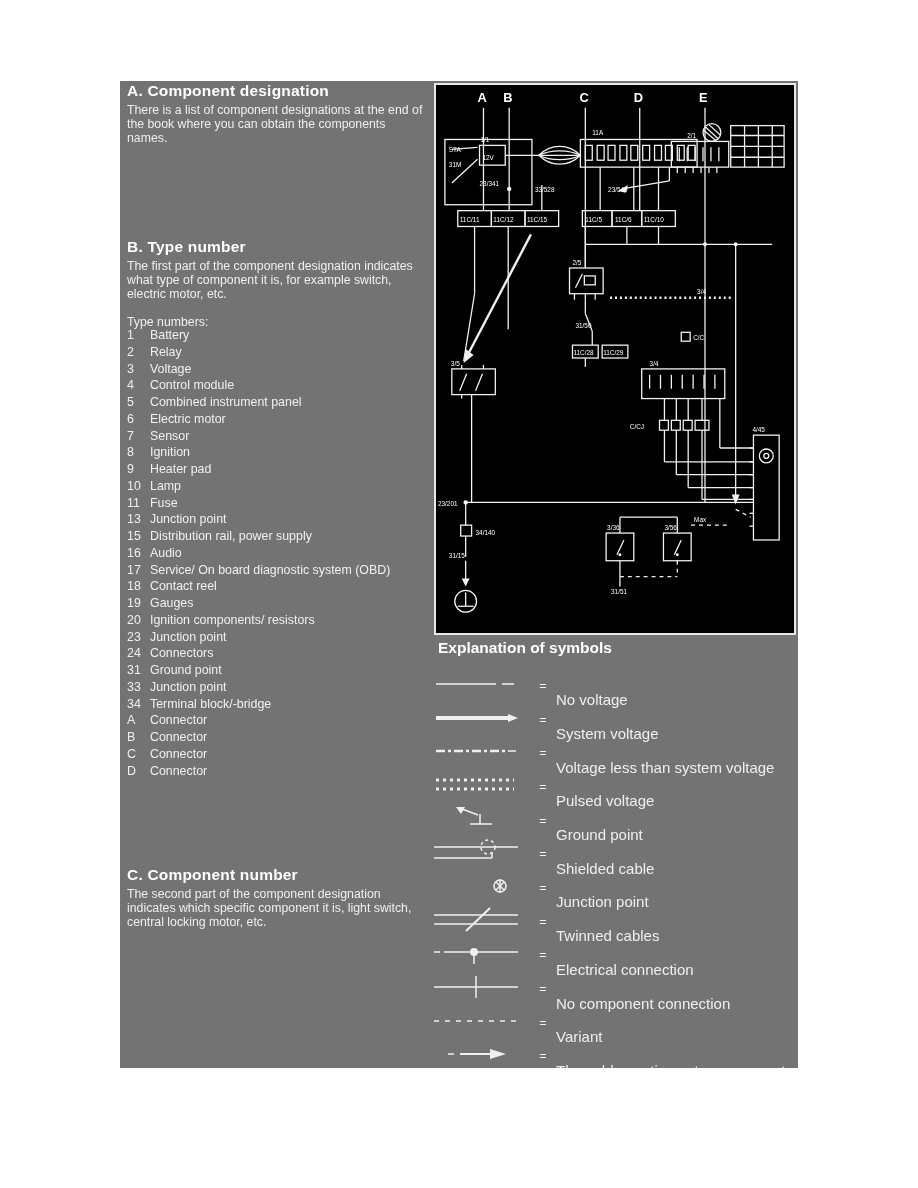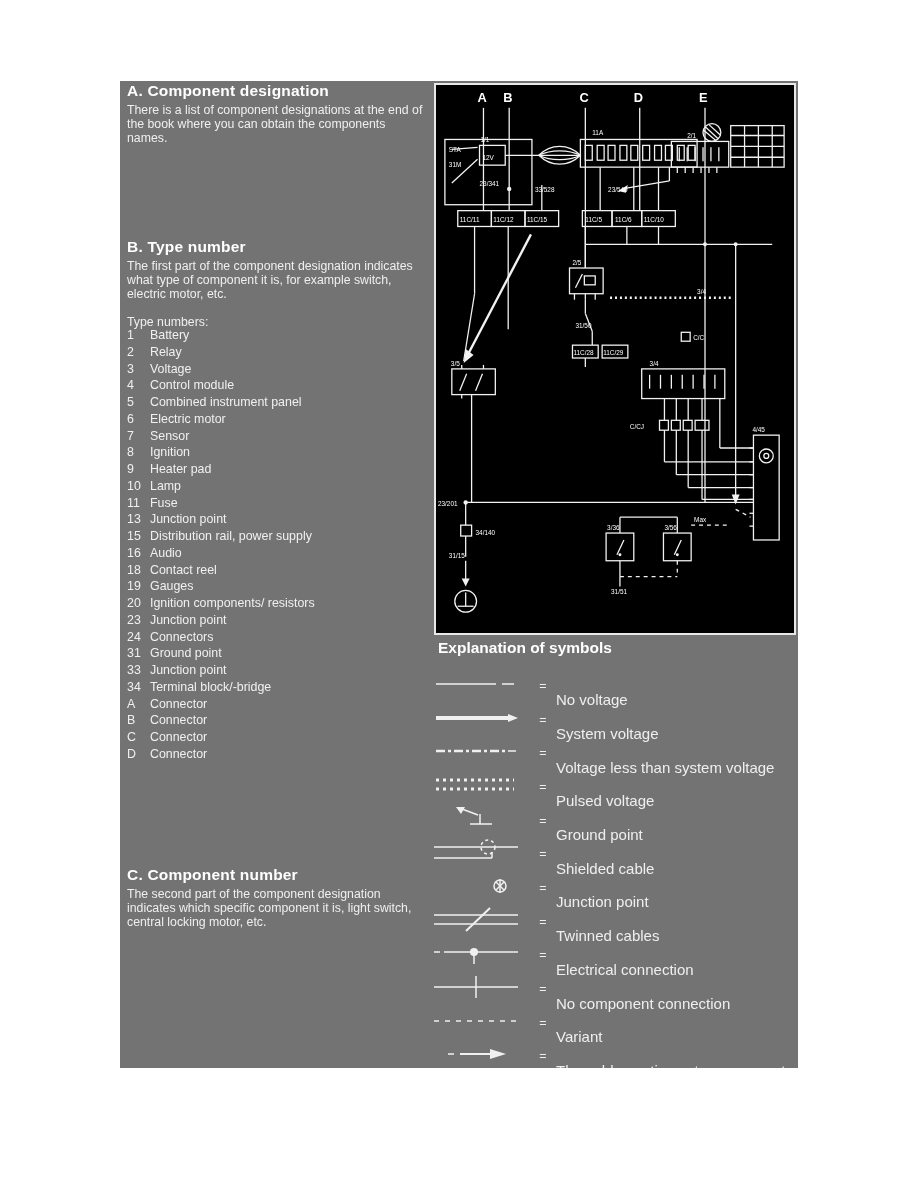--- a/index.html
+++ b/index.html
@@ -96,20 +96,24 @@
           <span class="tn-num">13</span>
           <span class="tn-label">Junction point</span>
         </div>
         <div class="tn-row">
           <span class="tn-num">15</span>
           <span class="tn-label">Distribution rail, power supply</span>
         </div>
         <div class="tn-row">
           <span class="tn-num">16</span>
           <span class="tn-label">Audio</span>
+        </div>
+        <div class="tn-row">
+          <span class="tn-num">17</span>
+          <span class="tn-label">Service/ On board diagnostic system (OBD)</span>
         </div>
         <div class="tn-row">
           <span class="tn-num">18</span>
           <span class="tn-label">Contact reel</span>
         </div>
         <div class="tn-row">
           <span class="tn-num">19</span>
           <span class="tn-label">Gauges</span>
         </div>
         <div class="tn-row">

